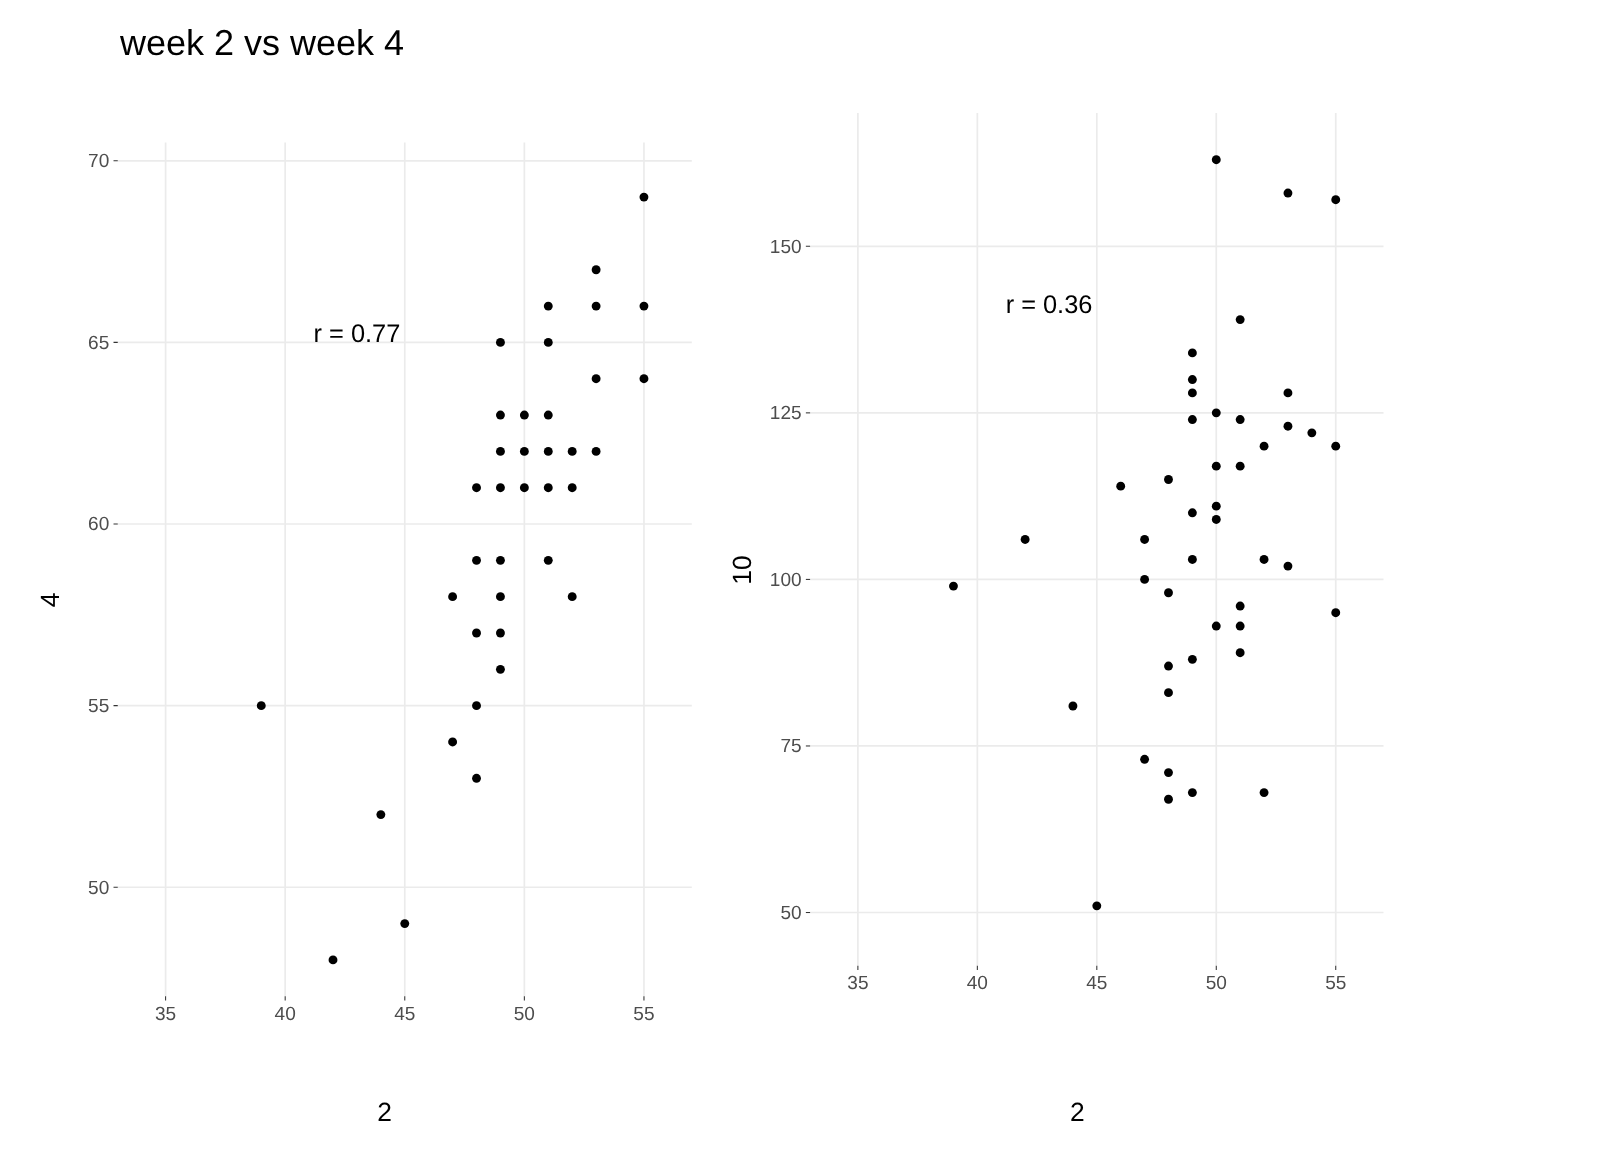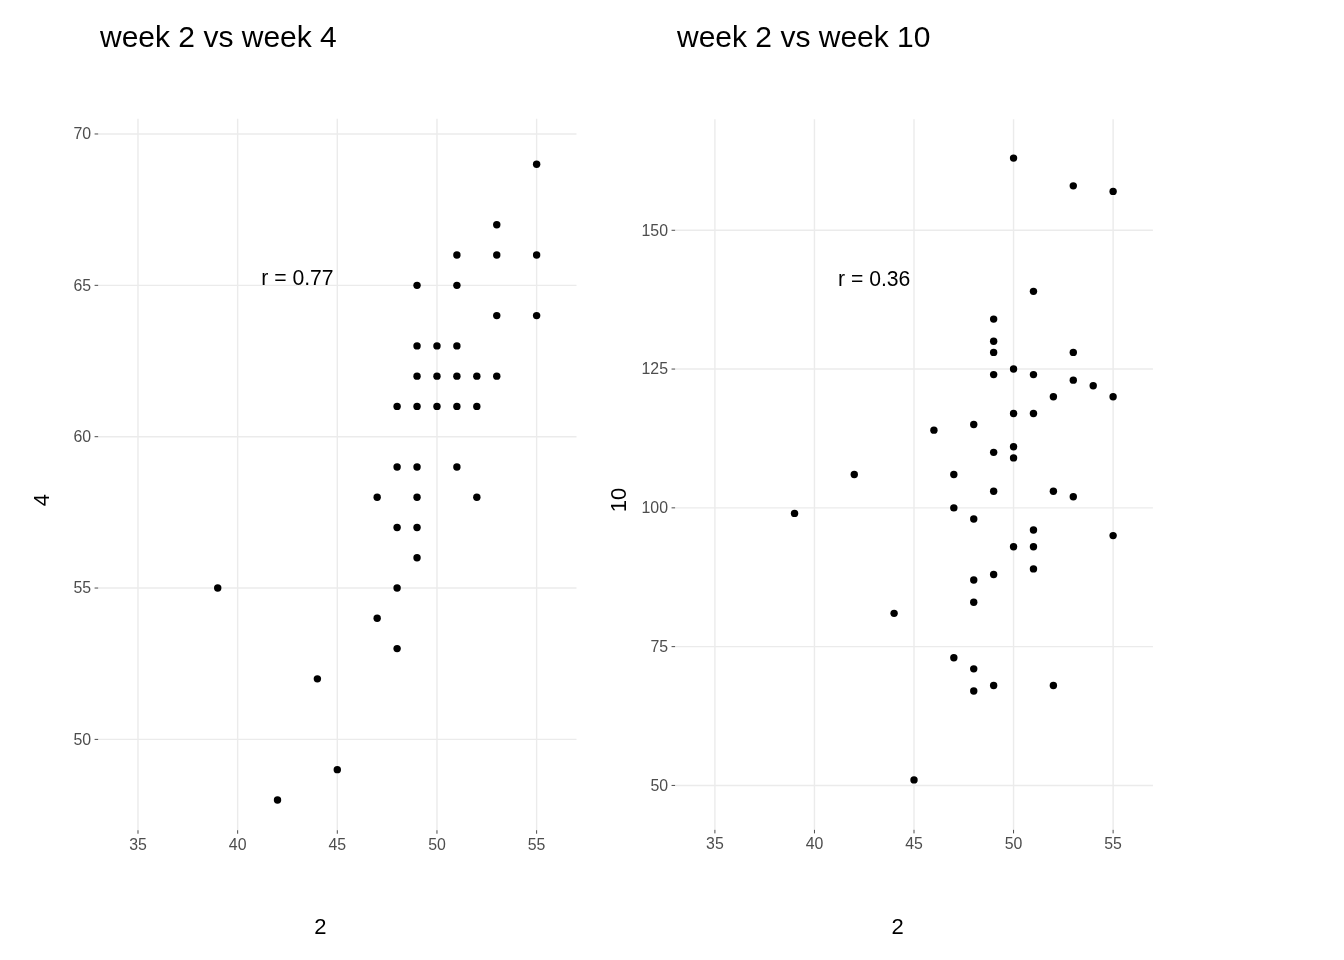--- a/index.html
+++ b/index.html
@@ -154,21 +154,20 @@
             <circle cx="546.8333333333333" cy="164.3404255319149" r="4.2" fill="#000000"></circle>
             <circle cx="546.8333333333333" cy="61.446808510638334" r="4.2" fill="#000000"></circle>
             <text x="275.83333333333337" y="198.63829787234044" text-anchor="middle" class="annot-text">r = 0.77</text>
           </svg>
         <div class="xlab">2</div>
       </div>
     </div>
   </div>
 
   <div class="panel">
-    <div class="panel-title">week 2 vs week 10</div>
     <div class="plot-wrap">
       <div class="ylab">
           <span>10</span>
         </div>
       <div class="plot-and-xlab">
         <svg class="plot-svg" id="plot-1" viewBox="0 0 604 852">
             <rect x="50" y="10" width="542" height="806" fill="#ffffff"></rect>
             <line x1="95.16666666666666" y1="10" x2="95.16666666666666" y2="816" stroke="#ebebeb" stroke-width="1.6"></line>
             <line x1="95.16666666666666" y1="816" x2="95.16666666666666" y2="820" stroke="#333" stroke-width="1"></line>
             <text x="95.16666666666666" y="838" text-anchor="middle" class="tick-text">35</text>

